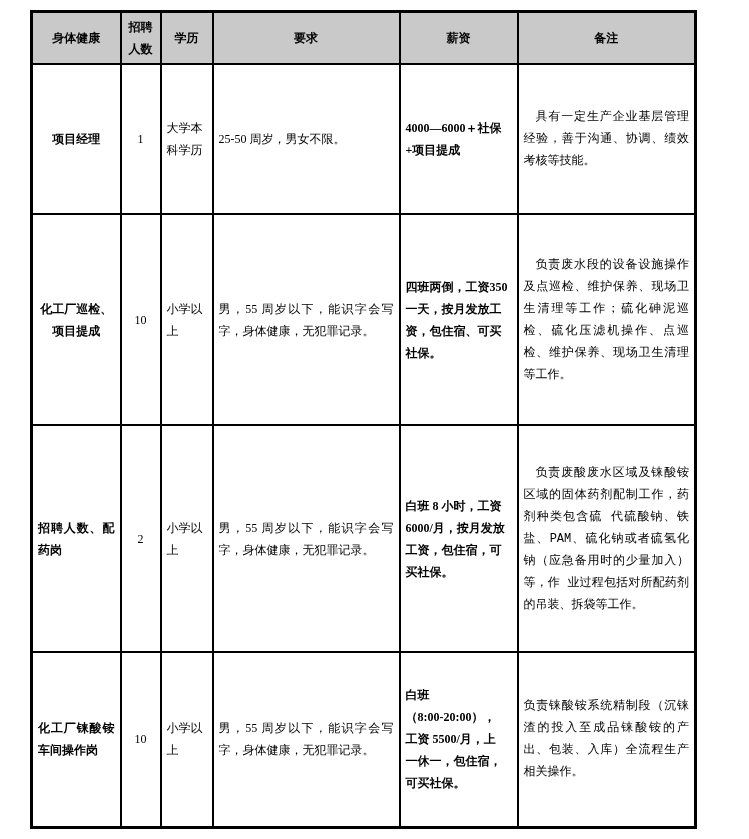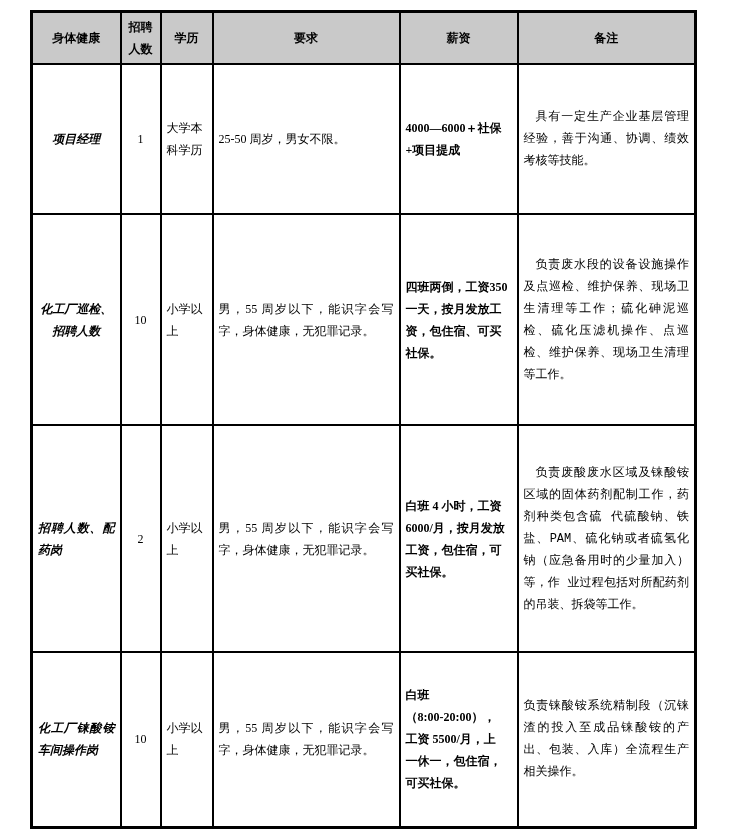--- a/index.html
+++ b/index.html
@@ -46,21 +46,20 @@
   tr.hr0 { height: 52px; }
   tr.r1 { height: 150px; }
   tr.r2 { height: 211px; }
   tr.r3 { height: 227px; }
   tr.r4 { height: 175px; }
 
   td.pos {
     font-weight: bold;
     padding: 3px 6px;
     line-height: 24px;
-    font-style: italic;
   }
   td.pos.pos-c { text-align: center; }
   td.pos.pos-j { text-align: justify; text-justify: inter-ideograph; }
 
   td.cnt { text-align: center; padding: 2px; }
 
   td.edu {
     text-align: left;
     padding: 3px 4px;
     line-height: 23px;
@@ -120,33 +119,33 @@
       <tr class="r1">
         <td class="pos pos-c">项目经理</td>
         <td class="cnt">1</td>
         <td class="edu">大学本科学历</td>
         <td class="req">25-50 周岁，男女不限。</td>
         <td class="sal sal-c">4000—6000＋社保
 +项目提成</td>
         <td class="note">具有一定生产企业基层管理经验，善于沟通、协调、绩效考核等技能。</td>
       </tr>
       <tr class="r2">
-        <td class="pos pos-c">化工厂巡检、招聘人数</td>
+        <td class="pos pos-c">化工厂巡检、项目提成</td>
         <td class="cnt">10</td>
         <td class="edu">小学以上</td>
         <td class="req">男，55 周岁以下，能识字会写字，身体健康，无犯罪记录。</td>
         <td class="sal sal-l">四班两倒，工资350 一天，按月发放工资，包住宿、可买社保。</td>
         <td class="note">负责废水段的设备设施操作及点巡检、维护保养、现场卫生清理等工作；硫化砷泥巡检、硫化压滤机操作、点巡检、维护保养、现场卫生清理等工作。</td>
       </tr>
       <tr class="r3">
         <td class="pos pos-j">招聘人数、配药岗</td>
         <td class="cnt">2</td>
         <td class="edu">小学以上</td>
         <td class="req">男，55 周岁以下，能识字会写字，身体健康，无犯罪记录。</td>
-        <td class="sal sal-c">白班 4 小时，工资6000/月，按月发放工资，包住宿，可买社保。</td>
+        <td class="sal sal-c">白班 8 小时，工资6000/月，按月发放工资，包住宿，可买社保。</td>
         <td class="note">负责废酸废水区域及铼酸铵区域的固体药剂配制工作，药剂种类包含硫 代硫酸钠、铁盐、PAM、硫化钠或者硫氢化钠（应急备用时的少量加入）等，作 业过程包括对所配药剂的吊装、拆袋等工作。</td>
       </tr>
       <tr class="r4">
         <td class="pos pos-j">化工厂铼酸铵车间操作岗</td>
         <td class="cnt">10</td>
         <td class="edu">小学以上</td>
         <td class="req">男，55 周岁以下，能识字会写字，身体健康，无犯罪记录。</td>
         <td class="sal sal-c">白班
 （8:00-20:00），
 工资 5500/月，上

